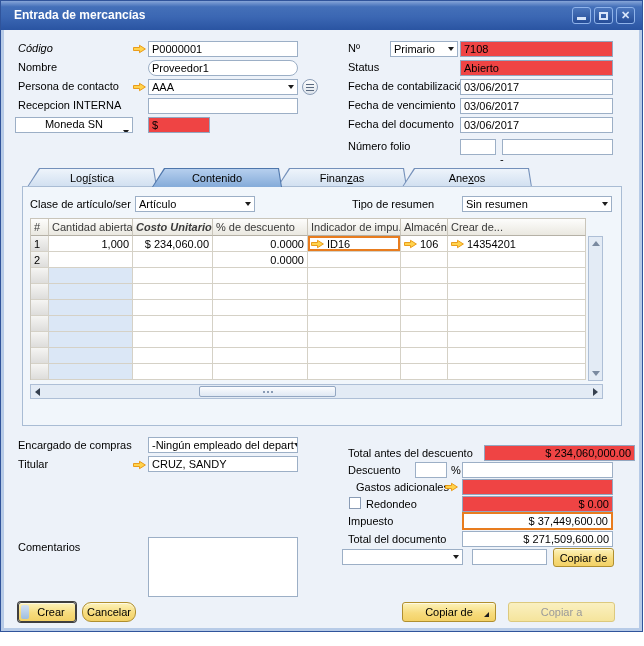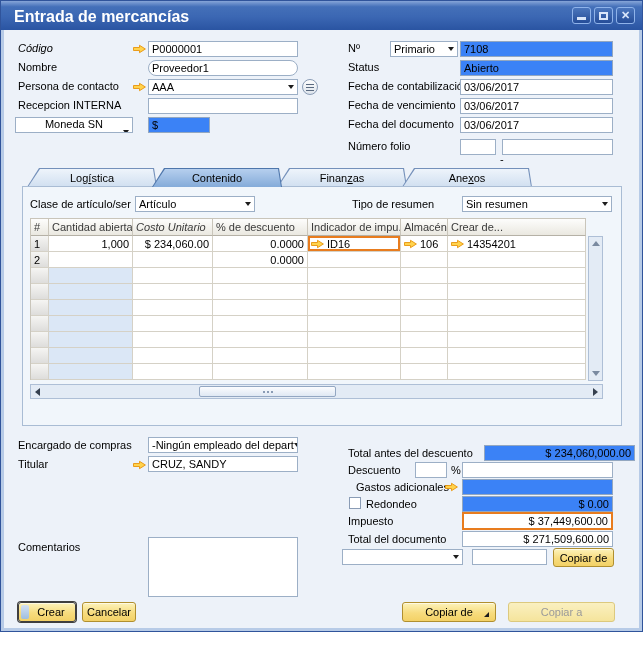--- a/index.html
+++ b/index.html
@@ -1,35 +1,35 @@
 <!DOCTYPE html>
 <html><head>
 <meta charset="utf-8">
 <style>
   * { box-sizing: border-box; margin: 0; padding: 0; }
   body { width: 644px; height: 646px; background: #fff; font-family: "Liberation Sans", sans-serif; font-size: 11px; color: #000; position: relative; overflow: hidden; }
 
   .window { position: absolute; left: 0; top: 0; width: 643px; height: 632px; border: 1px solid #30549b; background: #b7cbe7; }
   .titlebar { position: absolute; left: 0; top: 0; right: 0; height: 29px;
     background: linear-gradient(180deg, #86a5d8 0%, #4470b9 20%, #3b67b3 55%, #2a54a2 100%); }
-  .title { position: absolute; left: 13px; top: 7px; color: #fff; font-weight: bold; font-size: 16px; }
+  .title { position: absolute; left: 13px; top: 7px; color: #fff; font-weight: bold; font-size: 12px; }
   .winbtns { position: absolute; right: 7px; top: 6px; display: flex; gap: 3px; }
   .winbtn { width: 19px; height: 17px; border: 1px solid #8fb3ea; border-radius: 3px;
     background: linear-gradient(180deg, #4b76bd, #254d98); position: relative; }
   .g-min { position: absolute; left: 4px; bottom: 3px; width: 9px; height: 3px; background: #d9e6fa; }
   .g-max { position: absolute; left: 4px; top: 4px; width: 9px; height: 8px; border: 2px solid #d9e6fa; }
   .g-x { position: absolute; inset: 0; display: flex; align-items: center; justify-content: center; color: #d9e6fa; font-weight: bold; font-size: 11px; }
 
   .client { position: absolute; left: 3px; top: 29px; right: 3px; bottom: 3px; background: #edf2f9; overflow: hidden; }
   .layer { position: absolute; left: -4px; top: -30px; width: 644px; height: 646px; }
 
   .lbl { position: absolute; white-space: nowrap; height: 15px; line-height: 15px; }
   .b-i { font-weight: normal; font-style: italic; }
   .fld { position: absolute; height: 16px; border: 1px solid #9cafc6; background: #fff; padding: 0 3px; display: flex; align-items: center; white-space: nowrap; overflow: hidden; }
-  .fld.ro { background: #3b82f6; border-color: #93a7c0; }
+  .fld.ro { background: #ef4444; border-color: #93a7c0; }
   .fld.num { justify-content: flex-end; }
   .combo { position: absolute; height: 16px; border: 1px solid #9cafc6; background: #fff; padding: 0 3px; display: flex; align-items: center; white-space: nowrap; overflow: hidden; }
   .darr { width: 0; height: 0; border-left: 3.5px solid transparent; border-right: 3.5px solid transparent; border-top: 4px solid #1c1c1c; margin-left: auto; flex: none; }
   .larr { position: absolute; width: 13px; height: 10px; }
   .circle-btn { position: absolute; width: 16px; height: 16px; border: 1px solid #8a9cb5; border-radius: 50%; background: linear-gradient(#fdfdfd,#dde4ec); display: flex; flex-direction: column; justify-content: center; gap: 2px; align-items: center; }
   .circle-btn i { display: block; width: 8px; height: 1px; background: #5a6a80; }
   .checkbox { position: absolute; width: 12px; height: 12px; border: 1px solid #8a9cb5; background: #fff; }
 
   
   .tabs { position: absolute; left: 27px; top: 168px; display: flex; height: 19px; }
@@ -49,21 +49,21 @@
   .th { height: 18px; border-top: 1px solid #c9c5ba; border-right: 1px solid #c9c5ba; border-bottom: 1px solid #b5b1a6;
     background: linear-gradient(#fdfdfc, #eae8e0); display: flex; align-items: center; padding: 0 3px; color: #3a3a3a; white-space: nowrap; overflow: hidden; }
   .td { height: 16px; border-right: 1px solid #d5d1c6; border-bottom: 1px solid #d5d1c6; background: #fff; display: flex; align-items: center; padding: 0 3px; white-space: nowrap; overflow: hidden; position: relative; }
   .td.rownum { background: linear-gradient(#f5f5f3, #dedddb); }
   .td.blue { background: #dbe7f6; }
   .td.num { justify-content: flex-end; }
   .td .larr { position: static; flex: none; margin-right: 3px; }
   .hl { box-shadow: inset 0 0 0 2px #e87c1e; }
   .c0 { width: 18px; } .c1 { width: 84px; } .c2 { width: 80px; } .c3 { width: 95px; }
   .c4 { width: 93px; } .c5 { width: 47px; } .c6 { width: 138px; }
-  .ital { font-style: italic; }
+  .ital { font-style: italic; font-weight: bold; }
 
   
   .vsb { position: absolute; left: 588px; top: 236px; width: 15px; height: 145px; background: #e3ebf5; border: 1px solid #aebfd6; z-index: 2; }
   .hsb { position: absolute; left: 30px; top: 384px; width: 573px; height: 15px; background: #e3ebf5; border: 1px solid #aebfd6; z-index: 2; }
   .sarr { position: absolute; width: 13px; height: 13px; display: flex; align-items: center; justify-content: center; }
   .tri-up { width: 0; height: 0; border-left: 4px solid transparent; border-right: 4px solid transparent; border-bottom: 5px solid #7a8aa0; }
   .tri-dn { width: 0; height: 0; border-left: 4px solid transparent; border-right: 4px solid transparent; border-top: 5px solid #7a8aa0; }
   .tri-l { width: 0; height: 0; border-top: 4px solid transparent; border-bottom: 4px solid transparent; border-right: 5px solid #35404f; }
   .tri-r { width: 0; height: 0; border-top: 4px solid transparent; border-bottom: 4px solid transparent; border-left: 5px solid #35404f; }
   .thumb { position: absolute; left: 168px; width: 137px; top: 1px; bottom: 1px; background: linear-gradient(#fbfcfe, #dfe8f3); border: 1px solid #93a7c2; border-radius: 2px; display: flex; align-items: center; justify-content: center; gap: 2px; }
@@ -383,21 +383,21 @@
         <span></span>
         <span class="darr"></span>
       </div>
       <div class="fld" style="left:472px;top:549px;width:75px;"></div>
       <div class="btn" style="left:553px;top:548px;width:61px;height:19px;">Copiar de</div>
 
       <div class="btn default" style="left:18px;top:602px;width:58px;">
         <div class="default-strip"></div>
         <span style="margin-left:8px;">Crear</span>
       </div>
-      <div class="btn" style="left:82px;top:602px;width:54px;">
+      <div class="btn" style="left:82px;top:602px;width:54px;border-radius:9px;">
         <span>Cancelar</span>
       </div>
       <div class="btn" style="left:402px;top:602px;width:94px;">
         <span>Copiar de</span>
         <div class="corner-tri"></div>
       </div>
       <div class="btn disabled" style="left:508px;top:602px;width:107px;">
         <span>Copiar a</span>
       </div>
 

